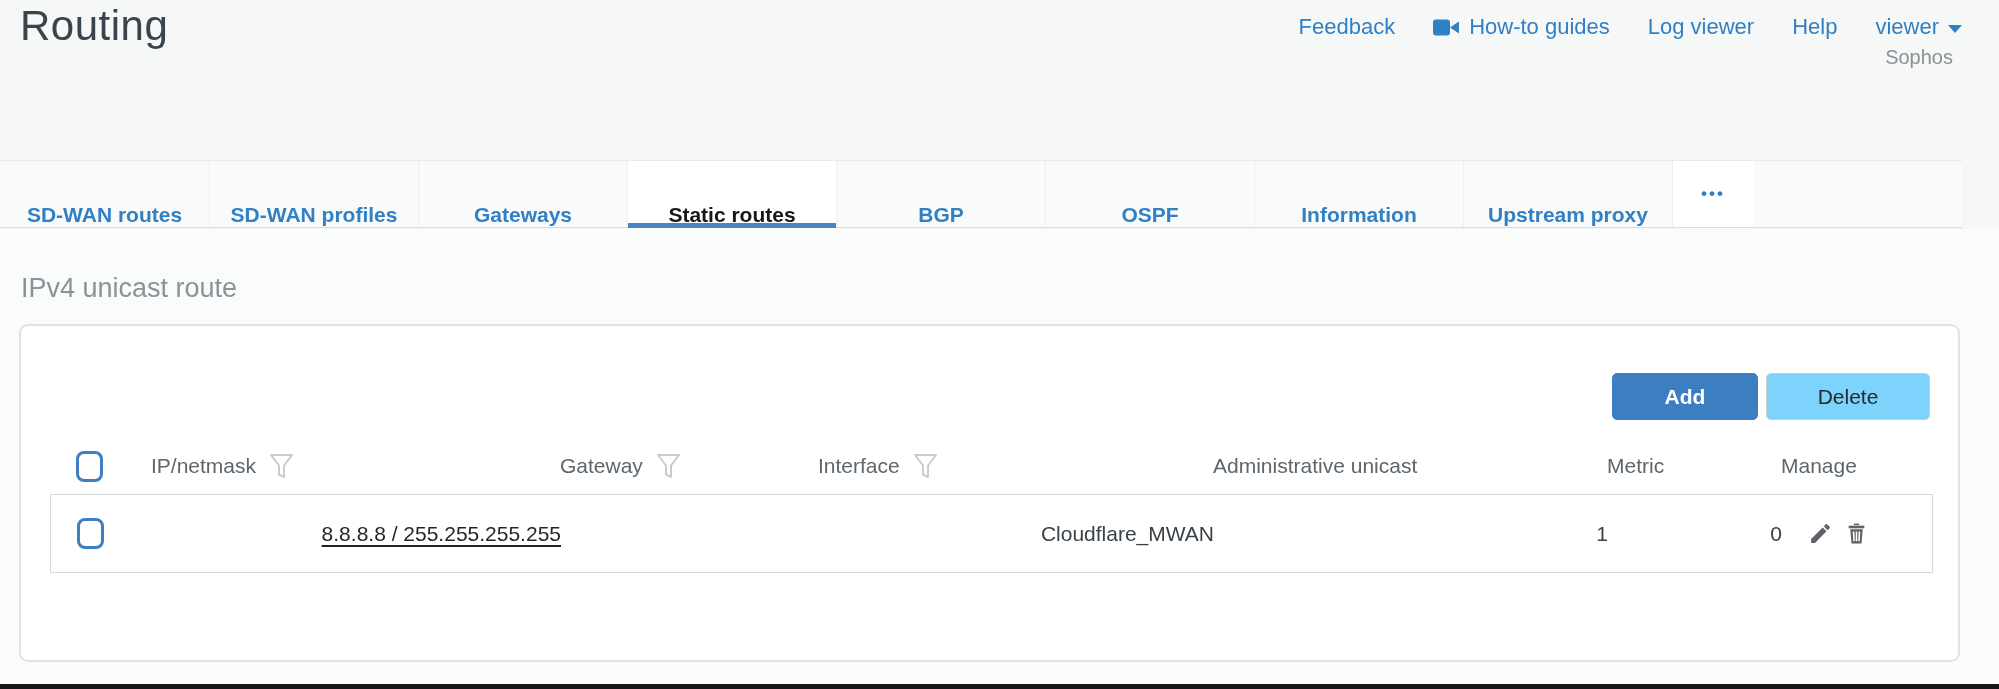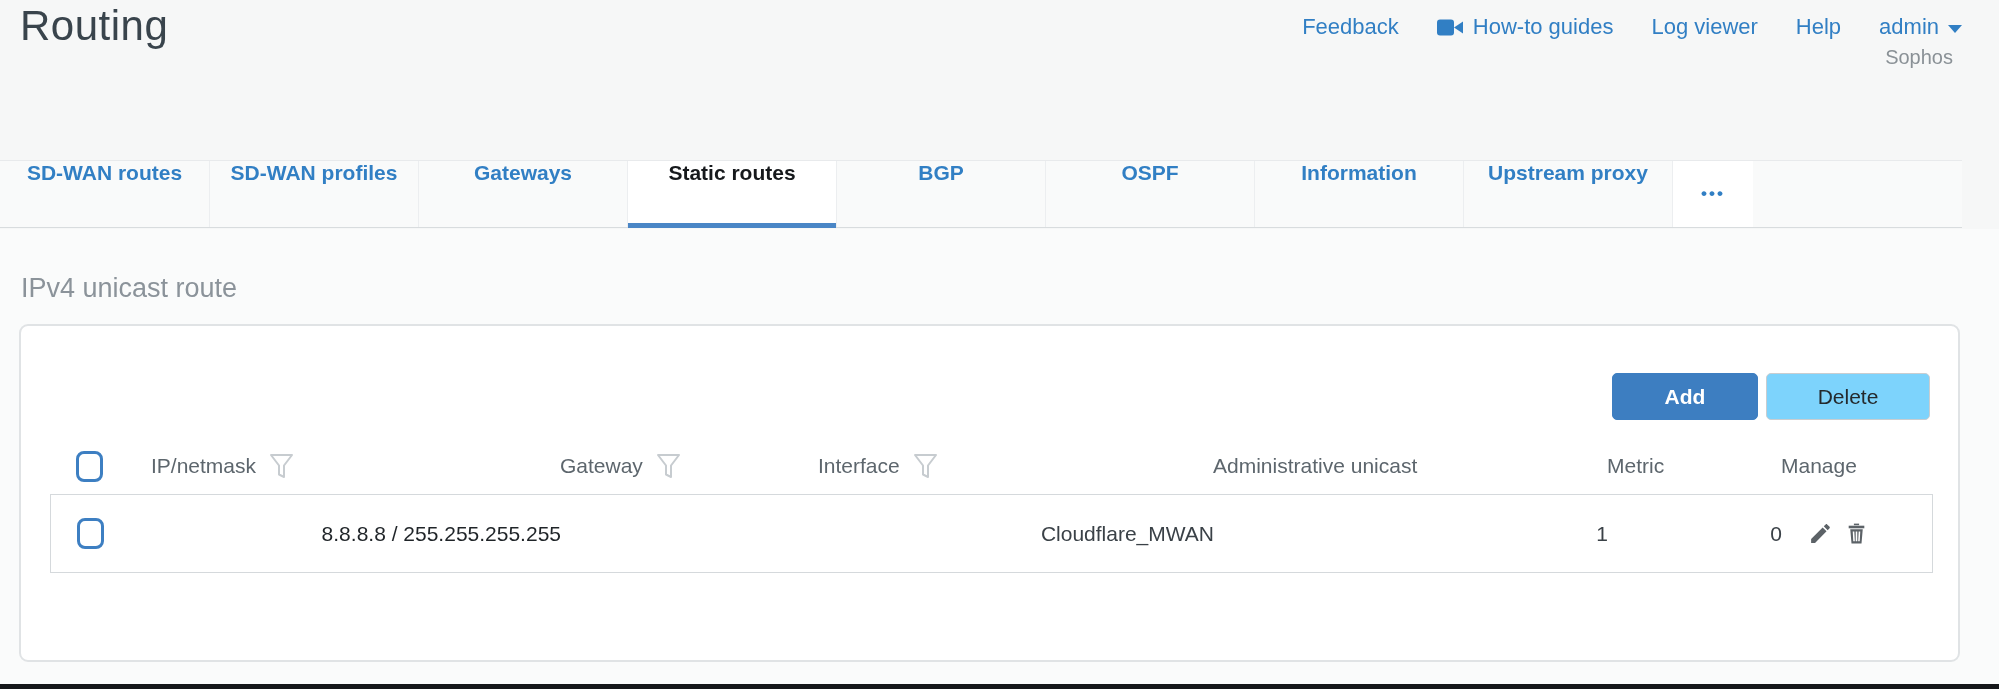--- a/index.html
+++ b/index.html
@@ -21,21 +21,21 @@
   .caret { width:0; height:0; border-left:7px solid transparent; border-right:7px solid transparent; border-top:8px solid #317fc4; margin-top:3px; }
   .brand { position:absolute; top:46px; right:46px; font-size:20px; color:#8a9196; }
 
   
   .tabbar {
     position:absolute; top:160px; left:0; width:1962px; height:68px;
     display:flex; background:#f9fafa;
     border-top:1px solid #e8eaec; border-bottom:1px solid #d8dcde;
   }
   .tab {
-    width:209px; display:flex; align-items:flex-start; justify-content:center;
+    width:209px; display:flex; align-items:flex-end; justify-content:center;
     font-size:21px; font-weight:700; color:#317fc4; cursor:pointer;
     border-left:1px solid #eceef0; position:relative; background:#f9fafa;
   }
   .tab:first-child { border-left:none; }
   .tab.active { background:#ffffff; color:#16191c; }
   .tab.active::after { content:""; position:absolute; left:0; right:0; bottom:-1px; height:5px; background:#4a86c6; }
   .tab-overflow {
     width:81px; display:flex; align-items:center; justify-content:center;
     background:#ffffff; border-left:1px solid #eceef0; cursor:pointer;
     color:#317fc4; font-size:17px; font-weight:700; letter-spacing:2px;
@@ -65,21 +65,21 @@
 
   .table-row {
     position:absolute; top:168px; left:29px; width:1883px; height:79px;
     border:1px solid #d5d9dc; background:#ffffff;
   }
   .checkbox {
     width:27px; height:31px; margin-left:26px;
     border:3px solid #3d7fc2; border-radius:8px; background:#ffffff; cursor:pointer;
   }
   .cell { font-size:21px; color:#3a4147; }
-  .ip-link { font-size:21px; color:#1f2428; text-underline-offset:4px; cursor:pointer; }
+  .ip-link { font-size:21px; color:#1f2428; text-decoration:underline; text-underline-offset:4px; cursor:pointer; }
   .manage-cell { display:flex; align-items:center; gap:11px; padding-left:26px; }
   .icon-btn { cursor:pointer; display:flex; }
 
   .bottom-bar { position:absolute; bottom:0; left:0; width:100%; height:5px; background:#15171a; }
 </style>
 </head>
 <body>
 
 <div class="page-header">
   <div class="page-title">Routing</div>
@@ -94,21 +94,21 @@
   </svg>
         <span>How-to guides</span>
       </div>
       <div class="nav-item">
         <span>Log viewer</span>
       </div>
       <div class="nav-item">
         <span>Help</span>
       </div>
       <div class="nav-item">
-        <span>admin</span>
+        <span>viewer</span>
         <span class="caret"></span>
       </div>
     </div>
   <div class="brand">Sophos</div>
 </div>
 
 <div class="tabbar">
 
 <div class="tab">
       <span>SD-WAN routes</span>

